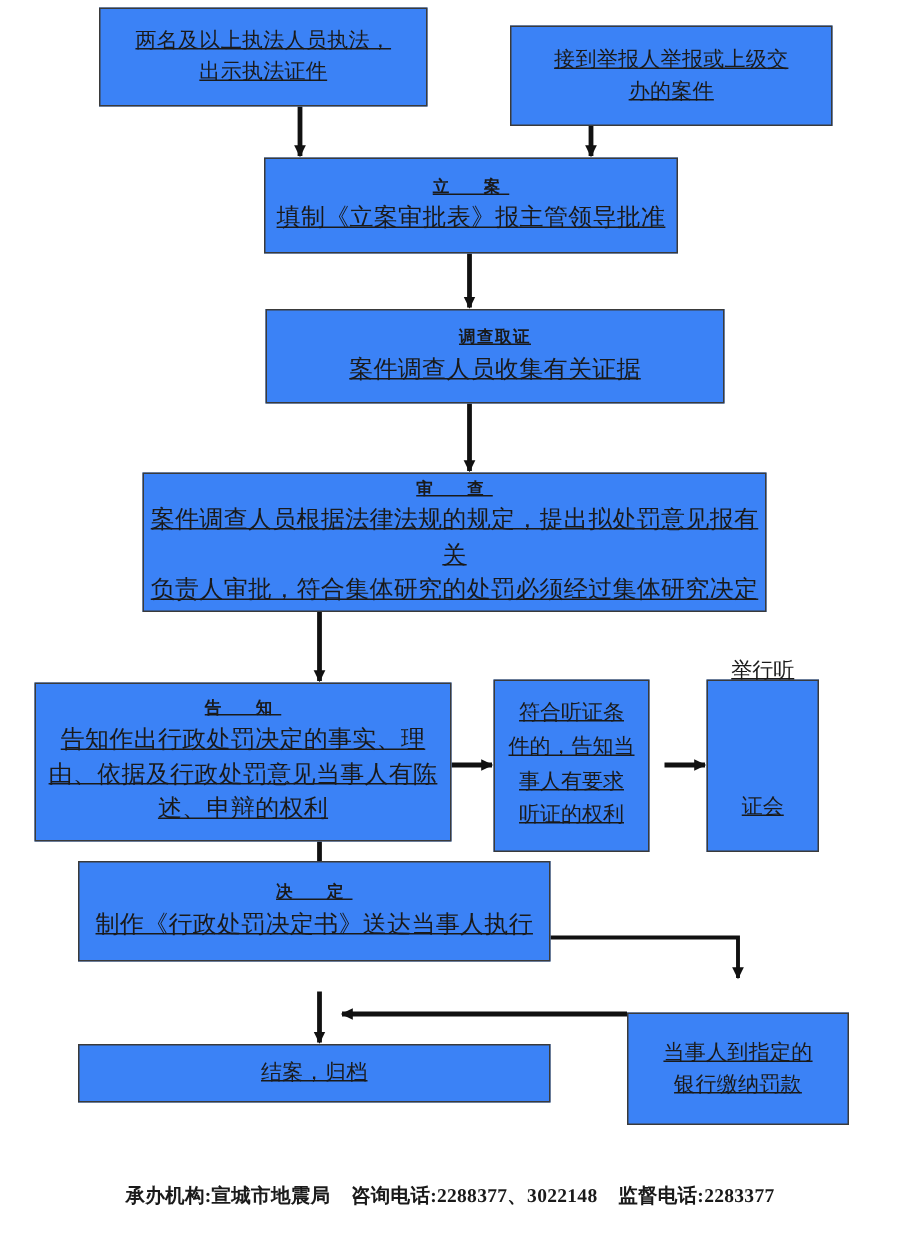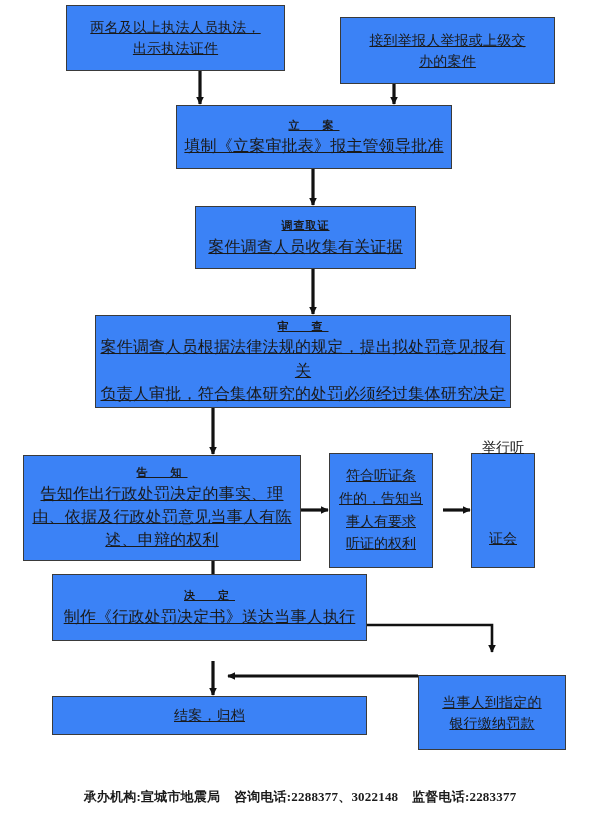--- a/index.html
+++ b/index.html
@@ -116,21 +116,21 @@
   <div class="node plain" style="left:340px; top:5px; width:215px; height:67px;margin-top:12px;">
     <div class="body">接到举报人举报或上级交</div>
     <div class="body">办的案件</div>
   </div>
 
   <div class="node" style="left:176px; top:105px; width:276px; height:64px;">
     <div class="title">立　案</div>
     <div class="body">填制《立案审批表》报主管领导批准</div>
   </div>
 
-  <div class="node" style="left:195px; top:206px; width:221px; height:63px;text-align:center;">
+  <div class="node" style="left:177px; top:206px; width:306px; height:63px;text-align:center;">
     <div class="title" style="letter-spacing:1px;">调查取证</div>
     <div class="body">案件调查人员收集有关证据</div>
   </div>
 
   <div class="node" style="left:95px; top:315px; width:416px; height:93px;">
     <div class="title">审　查</div>
     <div class="body">案件调查人员根据法律法规的规定，提出拟处罚意见报有关</div>
     <div class="body">负责人审批，符合集体研究的处罚必须经过集体研究决定</div>
   </div>
 
@@ -141,21 +141,21 @@
     <div class="body">述、申辩的权利</div>
   </div>
 
   <div class="node narrow" style="left:329px; top:453px; width:104px; height:115px;">
     <div class="body">符合听证条</div>
     <div class="body">件的，告知当</div>
     <div class="body">事人有要求</div>
     <div class="body">听证的权利</div>
   </div>
 
-  <div class="node narrow" style="left:471px; top:453px; width:64px; height:115px;gap:34px;">
+  <div class="node narrow" style="left:471px; top:453px; width:75px; height:115px;gap:34px;">
     <div class="body" style="margin-bottom:34px;">举行听</div>
     <div class="body" style="margin-bottom:34px;">证会</div>
   </div>
 
   <div class="node" style="left:52px; top:574px; width:315px; height:67px;">
     <div class="title">决　定</div>
     <div class="body">制作《行政处罚决定书》送达当事人执行</div>
   </div>
 
   <div class="node plain" style="left:418px; top:675px; width:148px; height:75px;">

